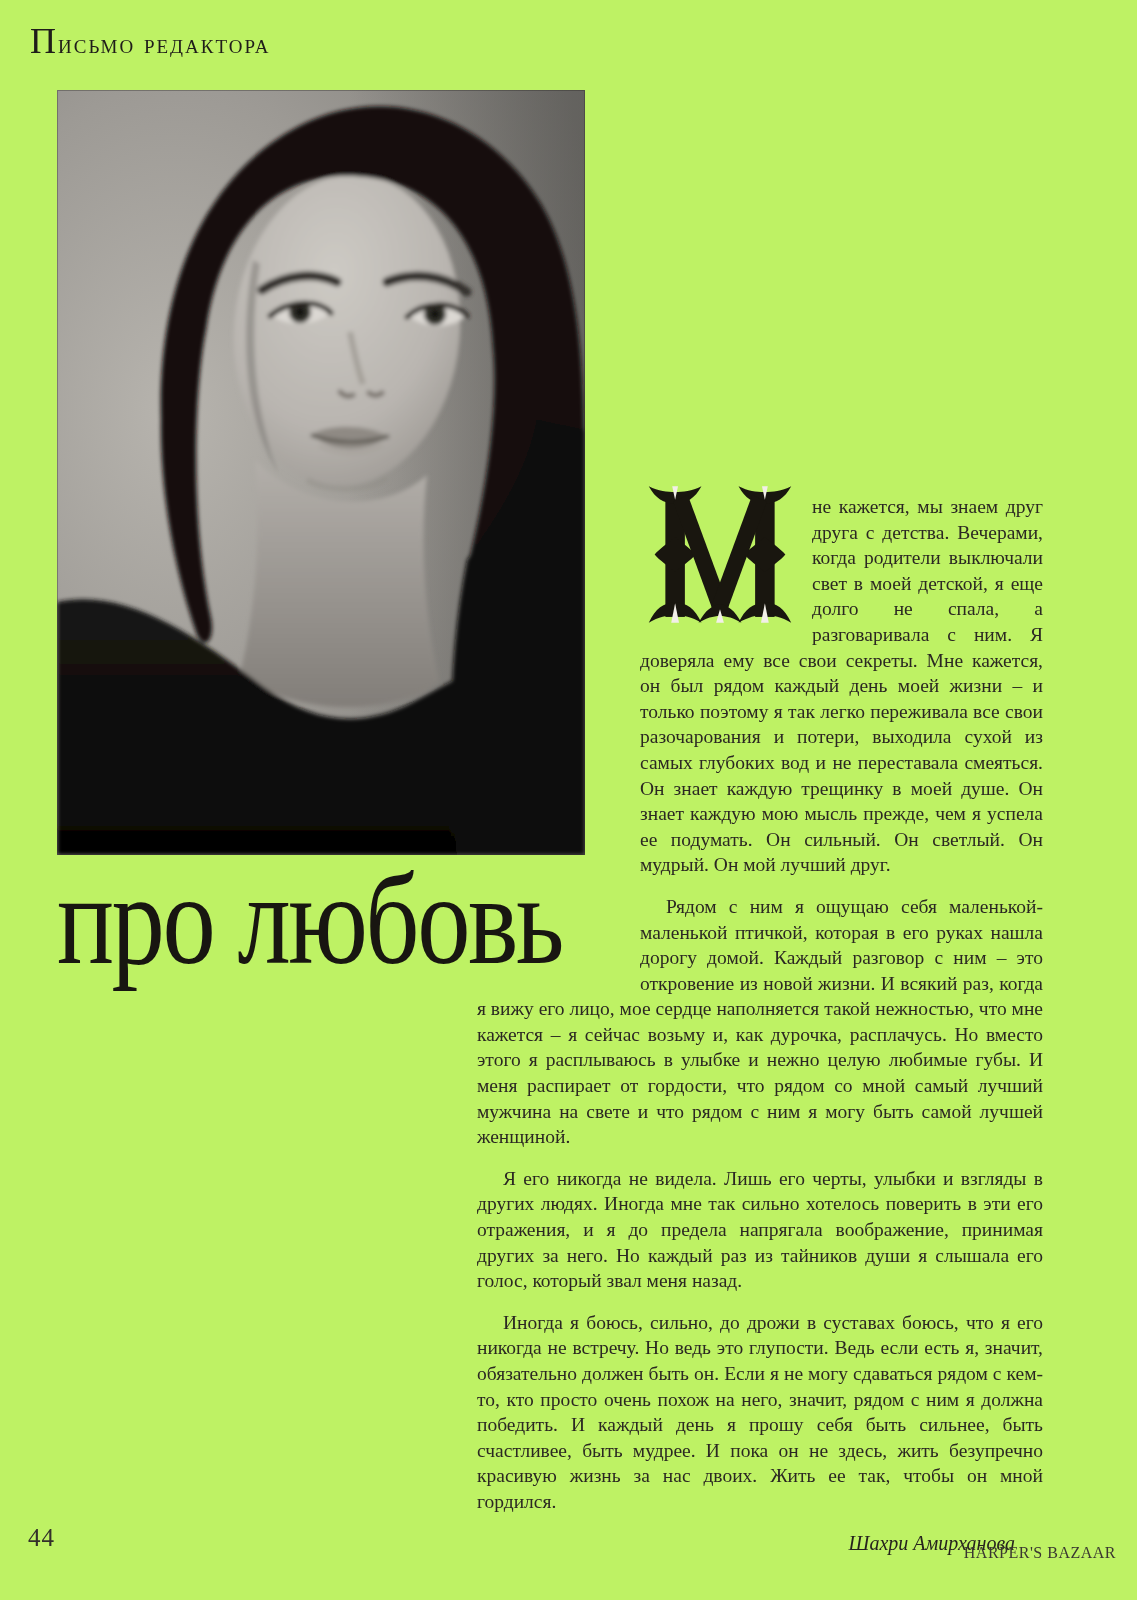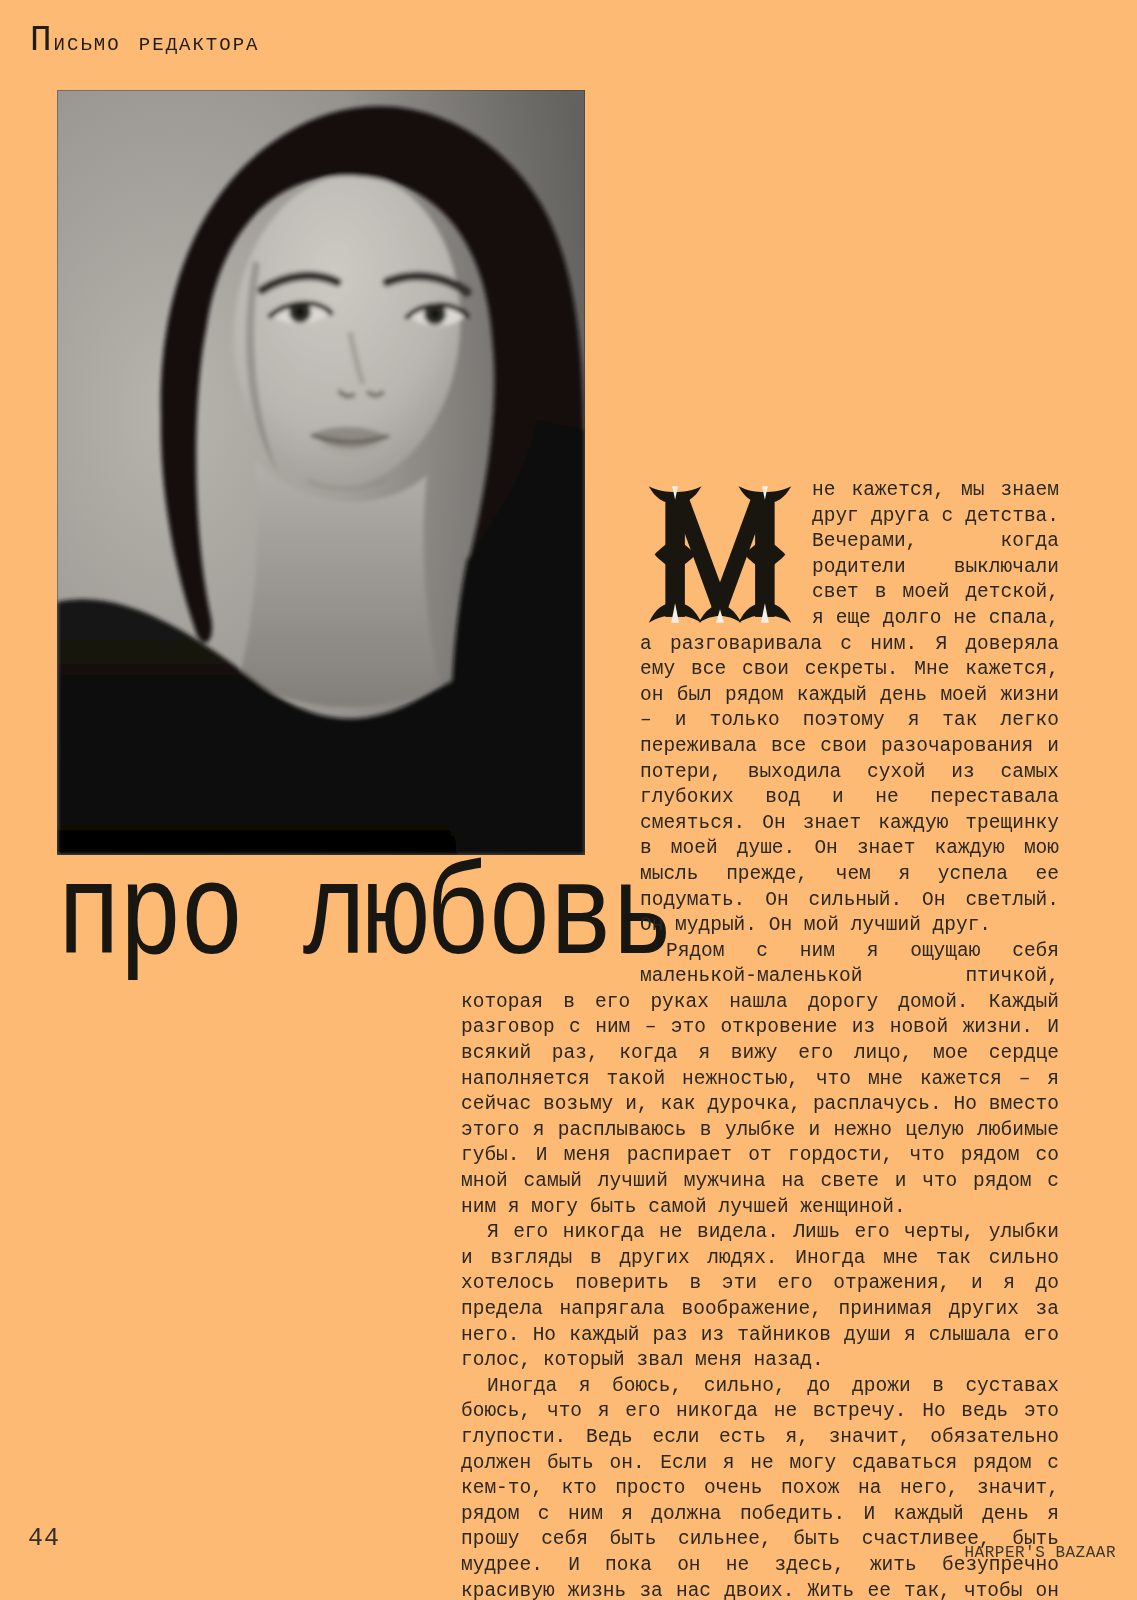--- a/index.html
+++ b/index.html
@@ -1,20 +1,20 @@
 <!DOCTYPE html>
 <html lang="ru"><head>
 <meta charset="utf-8">
 <style>
   html,body{margin:0;padding:0;}
   .page{
     position:relative;
     width:1137px;height:1600px;
-    background:#fdba74;
-    font-family:Liberation Mono, monospace;
+    background:#bef264;
+    font-family:Liberation Serif, serif;
     color:#28251f;
     overflow:hidden;
   }
   
   .kicker{
     position:absolute;left:30px;top:20px;margin:0;
     font-size:27px;font-weight:normal;
     font-variant:small-caps;
     letter-spacing:2px;
     color:#1f1d19;
@@ -34,21 +34,21 @@
   }
   
   .article{
     position:absolute;left:461px;top:478px;width:598px;
     font-size:19.5px;line-height:25.6px;
     text-align:justify;
     color:#2b2822;
   }
   .photo-spacer{float:left;width:179px;height:500px;}
   .dropcap{float:left;width:160px;height:137px;margin:8px 12px 8px 0;}
-  .article p{margin:0;text-indent:26px;}
+  .article p{margin:16px;text-indent:26px;}
   .article p.first{text-indent:0;}
   .signature{
     margin-top:8px;padding-right:44px;
     text-align:right;font-style:italic;font-size:20px;
     color:#26231d;
   }
   
   .folio{
     position:absolute;left:28px;top:1524px;
     font-size:25px;color:#33302a;letter-spacing:1px;

